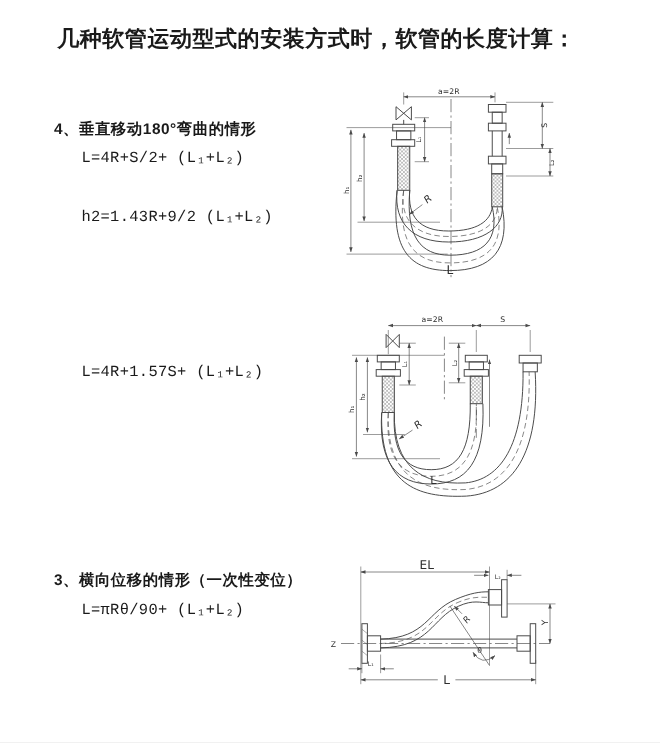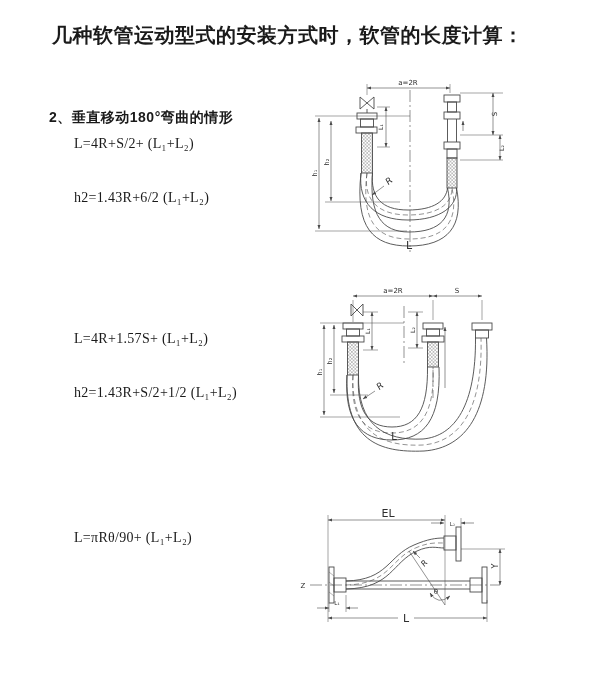--- a/index.html
+++ b/index.html
@@ -4,39 +4,39 @@
 <style>
   html,body{margin:0;padding:0;background:#e8e8e8;}
   .page{
     position:relative;width:600px;height:675px;background:#ffffff;
     font-family:"Liberation Sans","DejaVu Sans",sans-serif;color:#1a1a1a;
     overflow:hidden;margin:0 auto;
   }
   .doc-title{position:absolute;left:32px;top:22px;font-size:20px;font-weight:bold;letter-spacing:0.5px;margin-left:20px;}
   .sec-heading{position:absolute;left:49px;font-size:14px;font-weight:bold;letter-spacing:0.5px;}
   .formula{position:absolute;left:74px;font-size:14px;font-weight:normal;letter-spacing:0.3px;
-           font-family:Liberation Serif, serif;}
+           font-family:Liberation Mono, monospace;}
   svg{position:absolute;overflow:visible;}
   svg text{font-family:"DejaVu Sans","Liberation Sans",sans-serif;fill:#2e2e2e;}
 </style>
 </head>
 <body>
 
 <div class="page">
 
   <div class="doc-title">几种软管运动型式的安装方式时，软管的长度计算：</div>
 
-  <div class="sec-heading" style="top:109px">2、垂直移动180°弯曲的情形</div>
+  <div class="sec-heading" style="top:109px">4、垂直移动180°弯曲的情形</div>
   <div class="formula" style="top:136px">L=4R+S/2+ (L₁+L₂)</div>
-  <div class="formula" style="top:190px">h2=1.43R+6/2 (L₁+L₂)</div>
+  <div class="formula" style="top:190px">h2=1.43R+9/2 (L₁+L₂)</div>
 
   <div class="formula" style="top:331px">L=4R+1.57S+ (L₁+L₂)</div>
-  <div class="formula" style="top:385px">h2=1.43R+S/2+1/2 (L₁+L₂)</div>
-
-  <div class="formula" style="top:530px">L=πRθ/90+ (L₁+L₂)</div>
+
+  <div class="sec-heading" style="top:519px">3、横向位移的情形（一次性变位）</div>
+  <div class="formula" style="top:547px">L=πRθ/90+ (L₁+L₂)</div>
 
   <svg style="left:300px;top:70px" width="255" height="196" viewBox="300 70 255 196">
     <defs>
       <marker id="arr" viewBox="0 0 8 8" refX="7.6" refY="4" markerWidth="7.5" markerHeight="7.5" orient="auto-start-reverse">
         <path d="M0,1.2 L8,4 L0,6.8 z" fill="#4a4a4a"></path>
       </marker>
       <pattern id="braid" patternUnits="userSpaceOnUse" width="3.4" height="3.4">
         <path d="M0,3.4 L3.4,0 M0,0 L3.4,3.4" stroke="#8c8c8c" stroke-width="0.5" fill="none"></path>
       </pattern>
     </defs>

